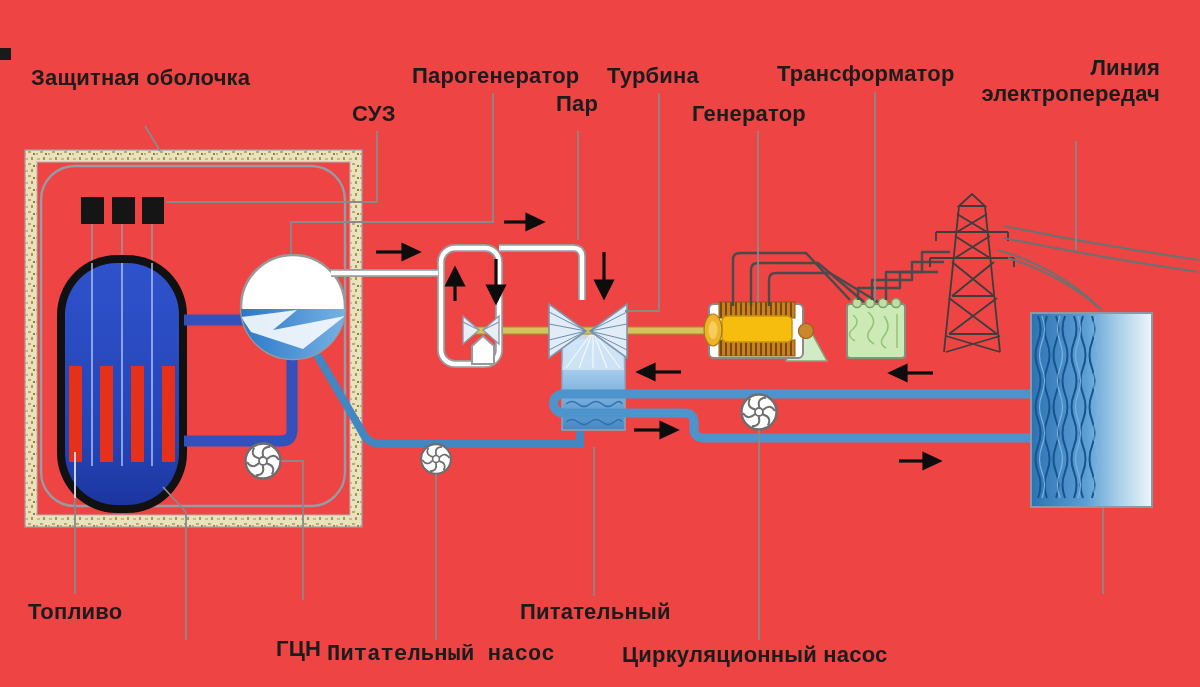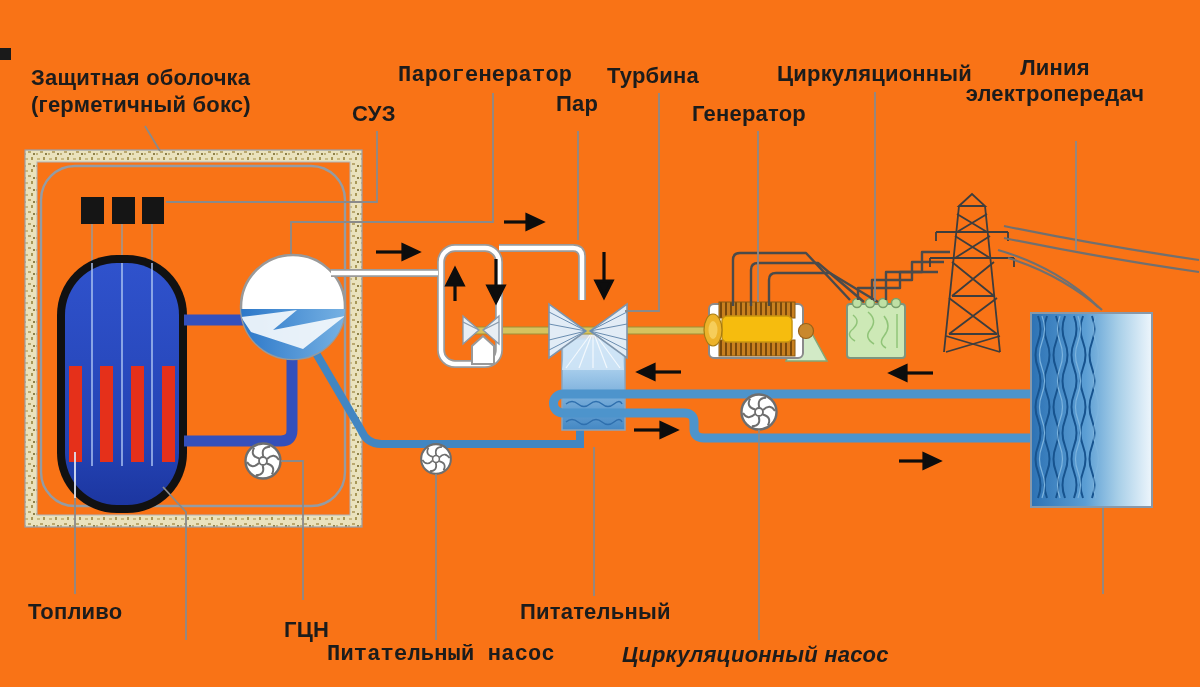--- a/index.html
+++ b/index.html
@@ -1,22 +1,22 @@
 <!DOCTYPE html>
 <html><head>
 <meta charset="utf-8">
 <style>
   html,body{margin:0;padding:0;background:#fff;}
-  #stage{position:relative;width:1200px;height:687px;background:#f97316;overflow:hidden;
+  #stage{position:relative;width:1200px;height:687px;background:#ef4444;overflow:hidden;
          font-family:"Liberation Sans",sans-serif;}
   #diagram-svg{position:absolute;left:0;top:0;}
   .lbl{position:absolute;font-weight:700;font-size:22px;color:#1c1c1c;
        letter-spacing:.2px;white-space:nowrap;line-height:27px;}
   .lbl .ln{display:block;}
-  .center{text-align:center;}
+  .center{text-align:right;}
 </style>
 </head>
 <body>
 
 <div id="stage">
 
 <svg id="diagram-svg" width="1200" height="687" viewBox="0 0 1200 687">
   <defs>
     <pattern id="speck" width="12" height="12" patternUnits="userSpaceOnUse">
       <rect width="12" height="12" fill="#eae2bd"></rect>
@@ -314,31 +314,30 @@
     <path d="M 281,461 H 303 V 600"></path>
     <path d="M 436,474 V 640"></path>
     <path d="M 594,447 V 596"></path>
     <path d="M 759,430 V 640"></path>
     <path d="M 1103,508 V 594"></path>
   </g>
 </svg>
 
 <div class="lbl" style="left:31px;top:64px;">
   <span class="ln">Защитная оболочка</span>
-  <span class="ln">(герметичный бокс)</span>
 </div>
 <div class="lbl" style="left:352px;top:100px;">СУЗ</div>
-<div class="lbl" style="left:398px;top:62px;font-family:Liberation Mono, monospace;">Парогенератор</div>
+<div class="lbl" style="left:412px;top:62px;">Парогенератор</div>
 <div class="lbl" style="left:556px;top:90px;">Пар</div>
 <div class="lbl" style="left:607px;top:62px;">Турбина</div>
 <div class="lbl" style="left:692px;top:100px;text-align:center;">Генератор</div>
-<div class="lbl" style="left:777px;top:60px;">Циркуляционный</div>
+<div class="lbl" style="left:777px;top:60px;">Трансформатор</div>
 <div class="lbl center" style="left:950px;top:55px;width:210px;line-height:26px;">
   <span class="ln">Линия</span>
   <span class="ln">электропередач</span>
 </div>
 <div class="lbl" style="left:28px;top:598px;">Топливо</div>
-<div class="lbl" style="left:276px;top:616px;margin-left:8px;">ГЦН</div>
+<div class="lbl" style="left:276px;top:635px;">ГЦН</div>
 <div class="lbl" style="left:520px;top:598px;">Питательный</div>
 <div class="lbl" style="left:327px;top:641px;font-family:Liberation Mono, monospace;">Питательный насос</div>
-<div class="lbl" style="left:622px;top:641px;font-style:italic;">Циркуляционный насос</div>
+<div class="lbl" style="left:622px;top:641px;">Циркуляционный насос</div>
 
 </div>
 
 </body></html>

